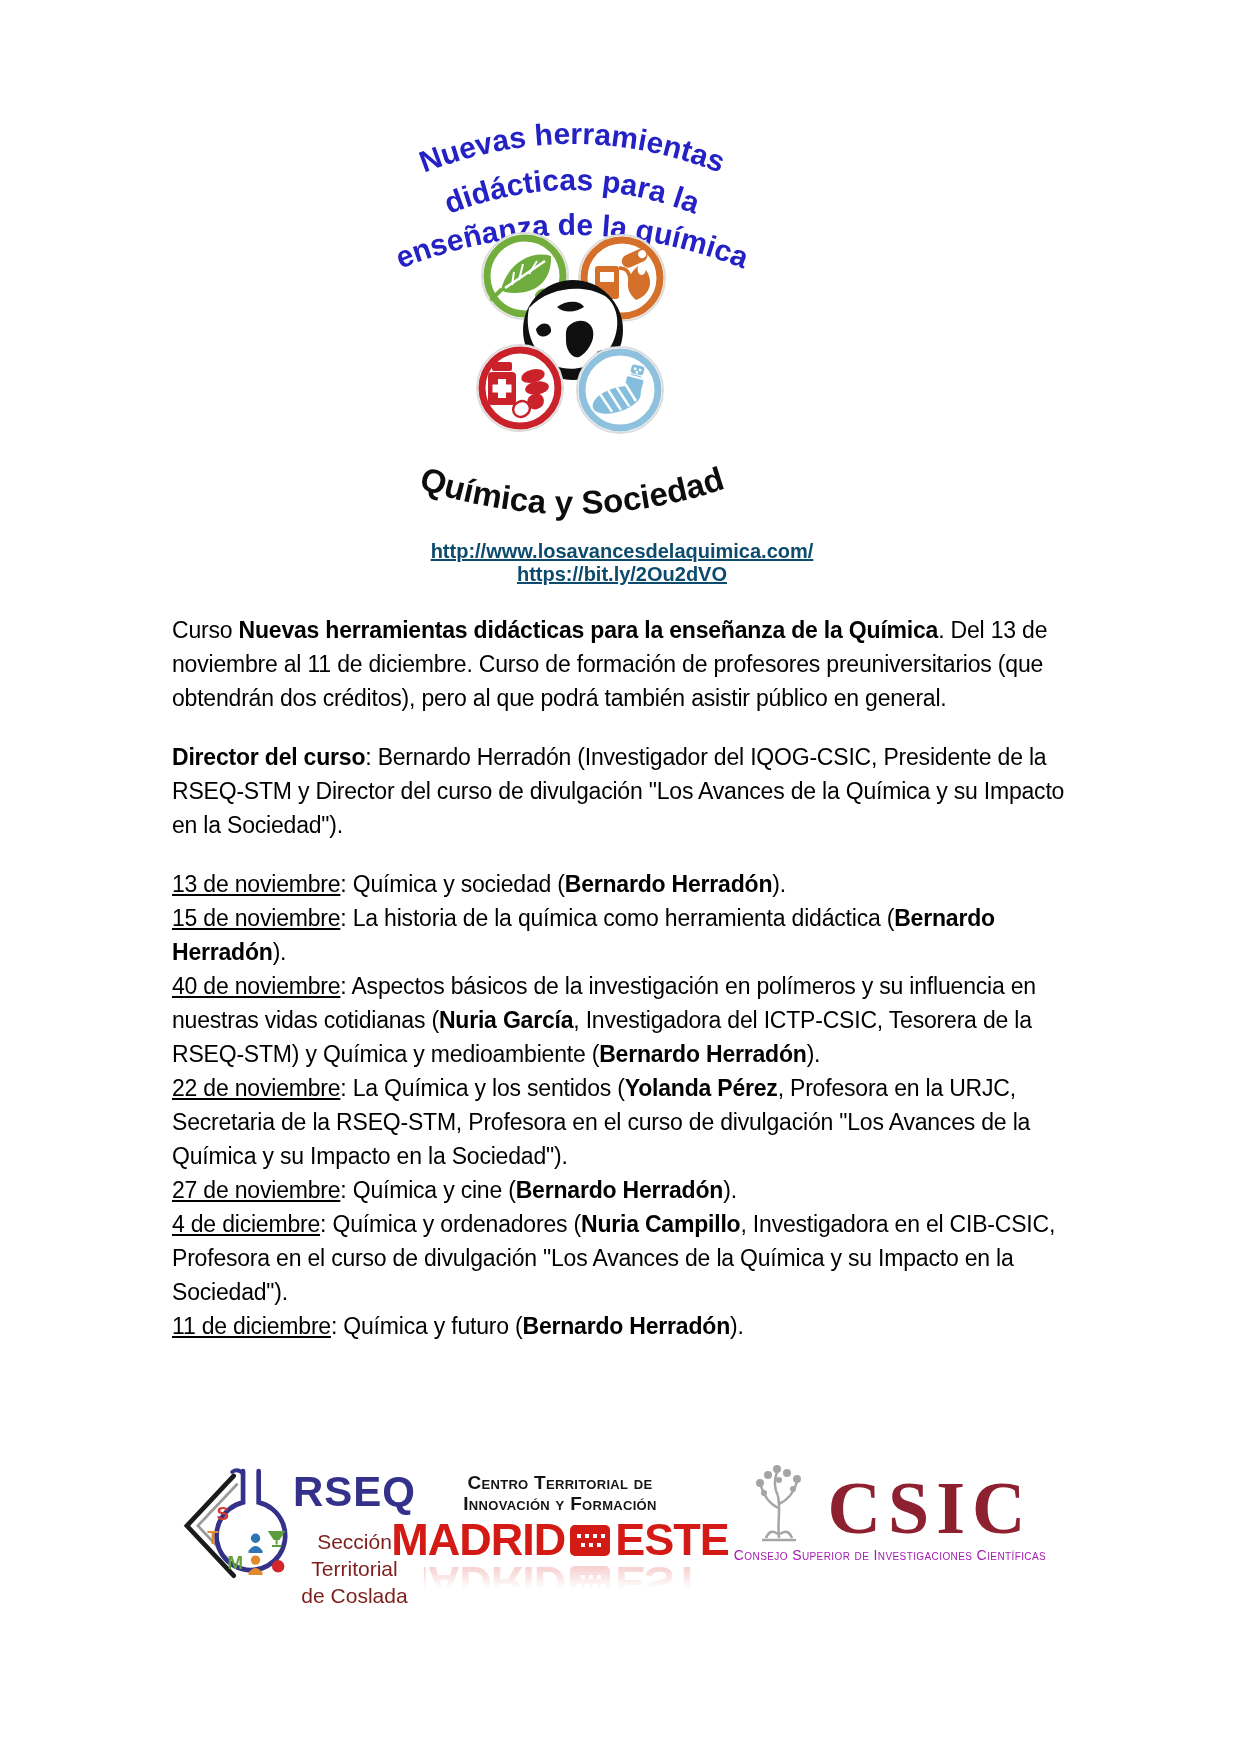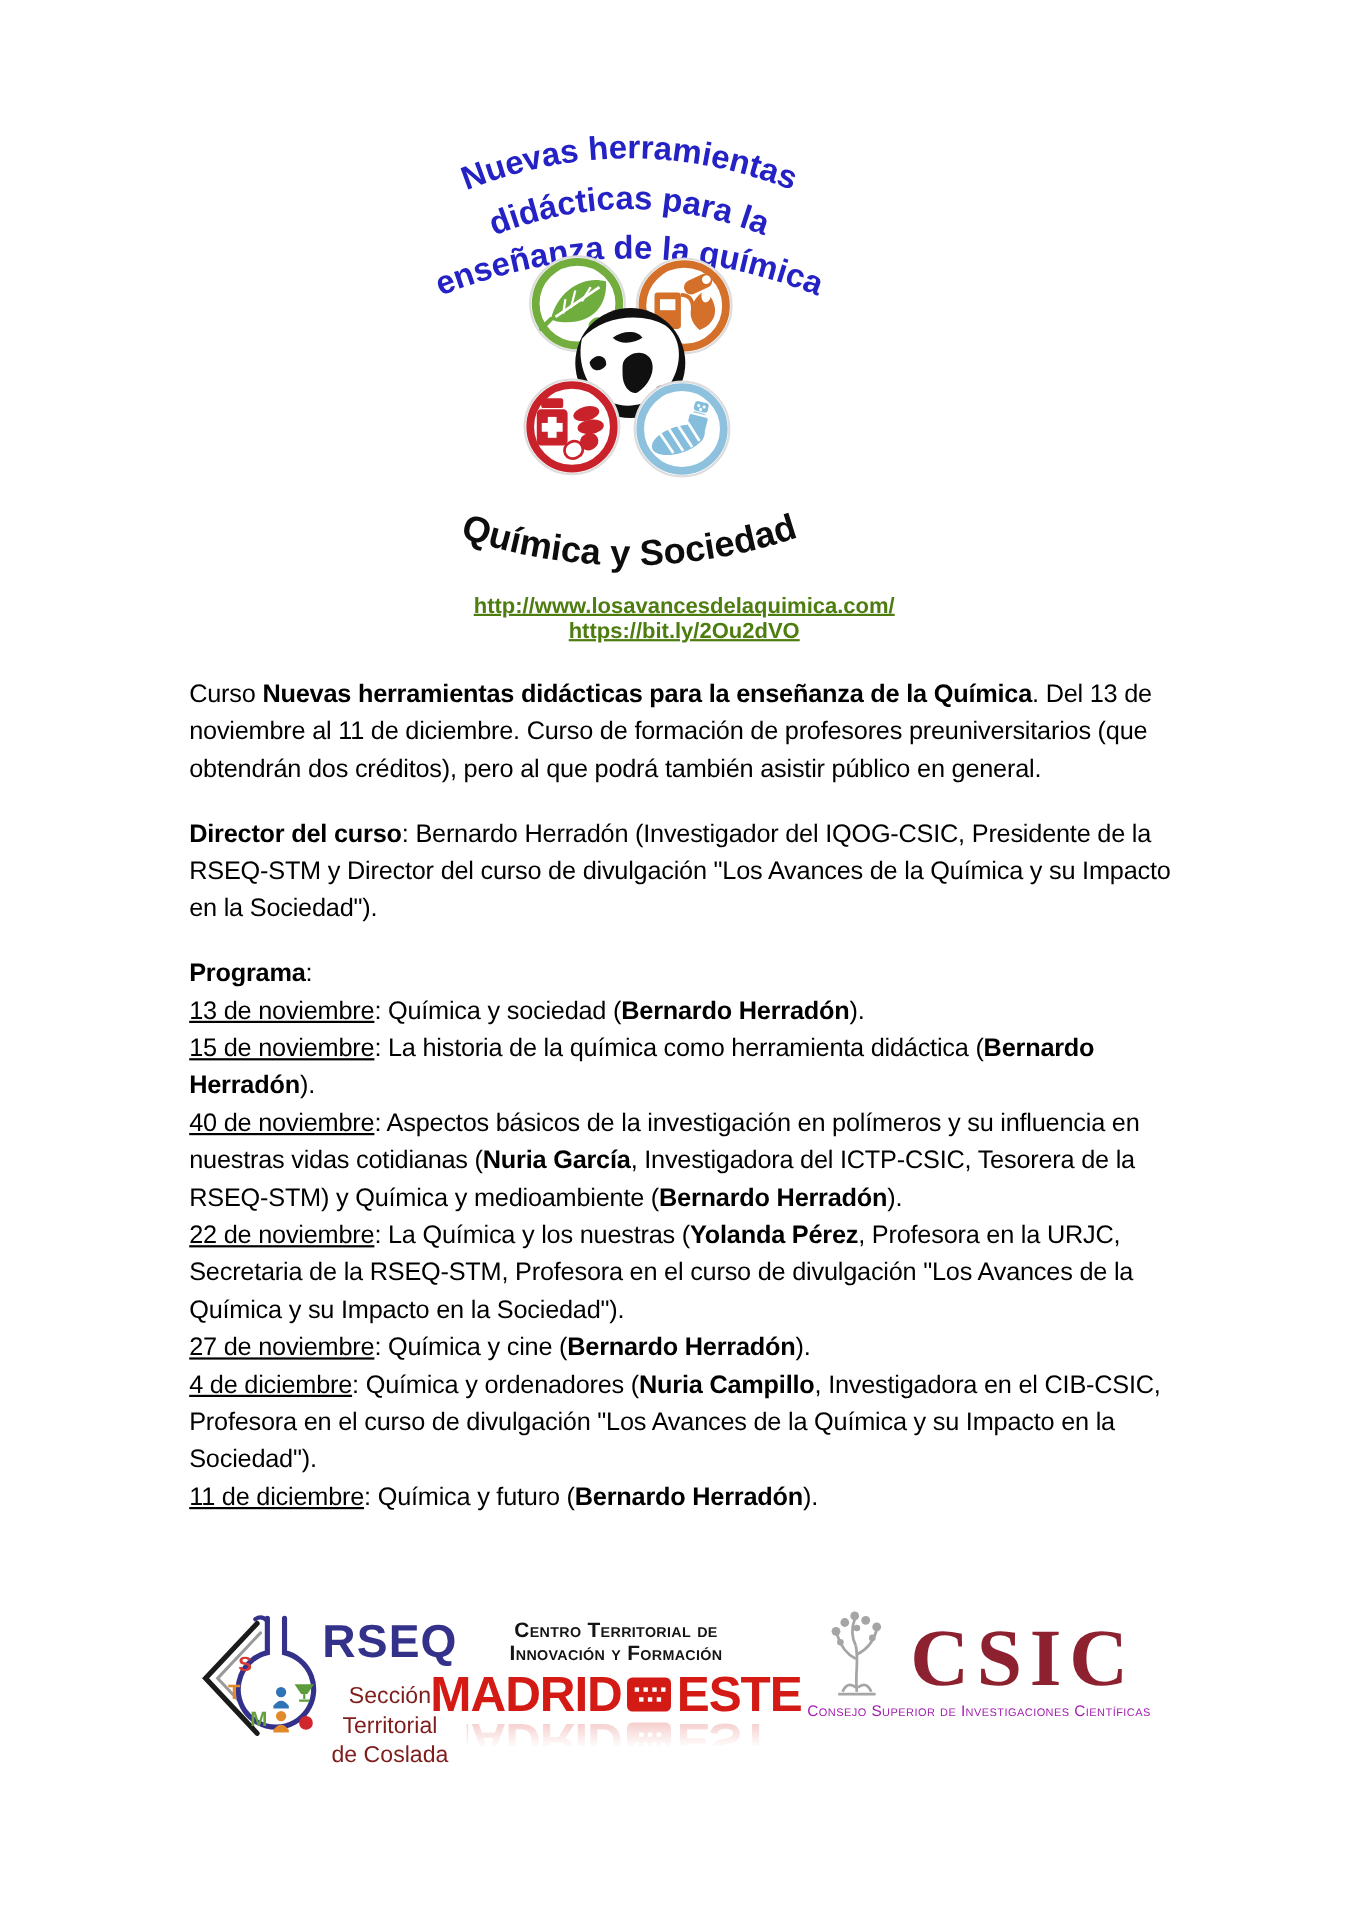--- a/index.html
+++ b/index.html
@@ -7,21 +7,21 @@
     position:relative;width:1239px;height:1754px;background:#ffffff;overflow:hidden;
     font-family:"Liberation Sans",sans-serif;color:#000;
   }
   
   .logo-wrap{position:absolute;left:352px;top:58px;width:440px;height:500px;}
   .arc-blue{font-family:"Liberation Sans",sans-serif;font-size:30px;font-weight:bold;fill:#2522c5;}
   .arc-black{font-family:"Liberation Sans",sans-serif;font-size:33px;font-weight:bold;fill:#0d0d0d;}
   
   .links{position:absolute;left:168px;top:540px;width:908px;text-align:center;
          font-size:20px;font-weight:bold;line-height:23px;}
-  .links a{display:block;color:#4d7c0f;text-decoration:underline;cursor:pointer;}
+  .links a{display:block;color:#0c4a6e;text-decoration:underline;cursor:pointer;}
   
   .body-text{position:absolute;left:172px;top:613px;width:916px;
              font-size:23px;line-height:34px;letter-spacing:-0.2px;}
   .body-text p{margin:0 0 25px 0;}
   .b{font-weight:bold;}
   .u{text-decoration:underline;}
   .program p{margin:0;}
   
   .rseq-logo{position:absolute;left:176px;top:1446px;width:240px;height:165px;display:flex;}
   .rseq-text{margin-left:0px;margin-top:22px;text-align:center;}
@@ -141,26 +141,25 @@
 
   <div class="links">
     <a>http://www.losavancesdelaquimica.com/</a>
     <a>https://bit.ly/2Ou2dVO</a>
   </div>
 
   <div class="body-text">
     <p><span>Curso </span><span class="b">Nuevas herramientas didácticas para la enseñanza de la Química</span><span>. Del 13 de noviembre al 11 de diciembre. Curso de formación de profesores preuniversitarios (que obtendrán dos créditos), pero al que podrá también asistir público en general.</span></p>
     <p><span class="b">Director del curso</span><span>: Bernardo Herradón (Investigador del IQOG-CSIC, Presidente de la RSEQ-STM y Director del curso de divulgación "Los Avances de la Química y su Impacto en la Sociedad").</span></p>
     <div class="program">
-      <p><span class="b">Programa</span><span>:</span></p>
       <div>
           <div><span class="u">13 de noviembre</span><span>: Química y sociedad (</span><span class="b">Bernardo Herradón</span><span>).</span></div>
           <div><span class="u">15 de noviembre</span><span>: La historia de la química como herramienta didáctica (</span><span class="b">Bernardo Herradón</span><span>).</span></div>
           <div><span class="u">40 de noviembre</span><span>: Aspectos básicos de la investigación en polímeros y su influencia en nuestras vidas cotidianas (</span><span class="b">Nuria García</span><span>, Investigadora del ICTP-CSIC, Tesorera de la RSEQ-STM) y Química y medioambiente (</span><span class="b">Bernardo Herradón</span><span>).</span></div>
-          <div><span class="u">22 de noviembre</span><span>: La Química y los nuestras (</span><span class="b">Yolanda Pérez</span><span>, Profesora en la URJC, Secretaria de la RSEQ-STM, Profesora en el curso de divulgación "Los Avances de la Química y su Impacto en la Sociedad").</span></div>
+          <div><span class="u">22 de noviembre</span><span>: La Química y los sentidos (</span><span class="b">Yolanda Pérez</span><span>, Profesora en la URJC, Secretaria de la RSEQ-STM, Profesora en el curso de divulgación "Los Avances de la Química y su Impacto en la Sociedad").</span></div>
           <div><span class="u">27 de noviembre</span><span>: Química y cine (</span><span class="b">Bernardo Herradón</span><span>).</span></div>
           <div><span class="u">4 de diciembre</span><span>: Química y ordenadores (</span><span class="b">Nuria Campillo</span><span>, Investigadora en el CIB-CSIC, Profesora en el curso de divulgación "Los Avances de la Química y su Impacto en la Sociedad").</span></div>
           <div><span class="u">11 de diciembre</span><span>: Química y futuro (</span><span class="b">Bernardo Herradón</span><span>).</span></div>
         </div>
     </div>
   </div>
 
   <div class="rseq-logo">
     <svg viewBox="0 0 150 158" width="132" height="158">
       <path d="M 74,16 L 14,80 L 74,144" stroke="#1b1b1b" stroke-width="6" fill="none" stroke-linecap="round"></path>

